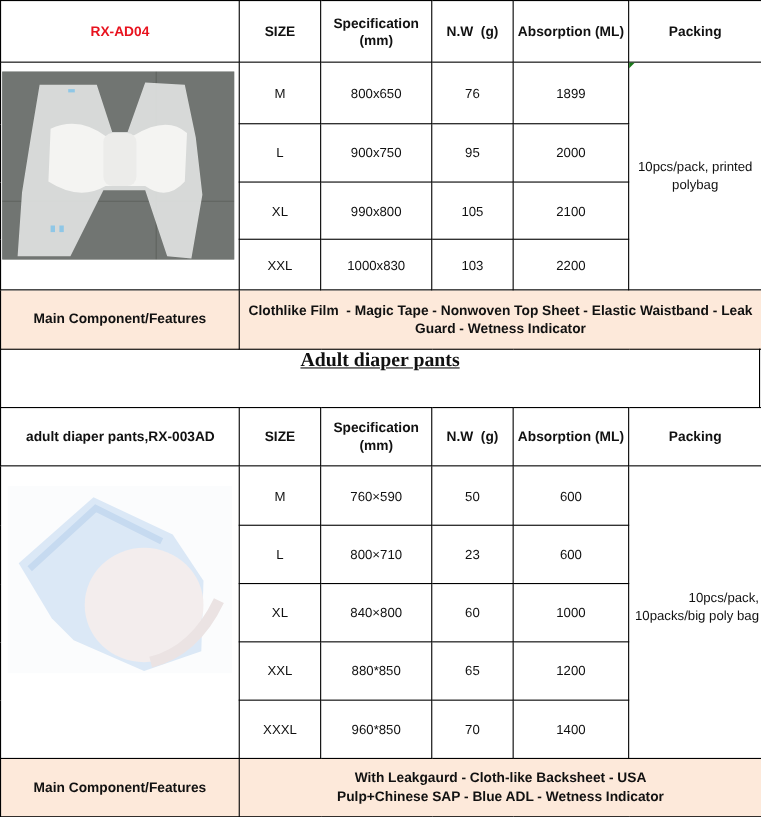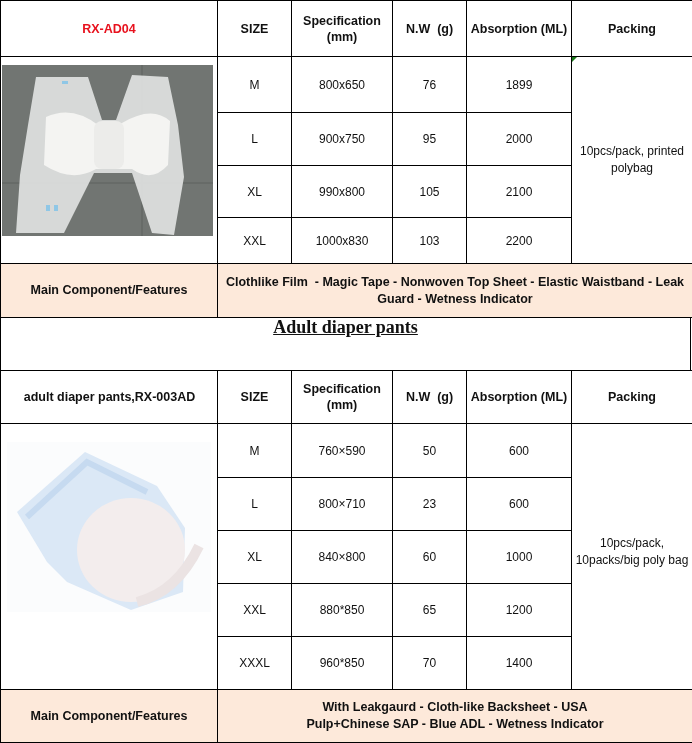--- a/index.html
+++ b/index.html
@@ -120,21 +120,21 @@
           <path d="M20,75 L80,20 L140,50" stroke="#c6daf0" stroke-width="6" fill="none"></path>
           <ellipse cx="124" cy="108" rx="54" ry="52" fill="#f3eded"></ellipse>
           <path d="M130,160 Q170,150 192,104" stroke="#ebe3e3" stroke-width="10" fill="none"></path>
         </svg>
       </div>
     </td>
     <td>M</td>
     <td>760×590</td>
     <td>50</td>
     <td>600</td>
-    <td rowspan="5" style="line-height:17px; padding-bottom:10px;">
+    <td rowspan="5" style="line-height:17px; padding-bottom:10px;text-align:right;">
       <span>10pcs/pack, 10packs/big poly bag</span>
     </td>
   </tr>
   <tr style="height:53px">
     <td>L</td>
     <td>800×710</td>
     <td>23</td>
     <td>600</td>
   </tr>
   <tr style="height:53px">

